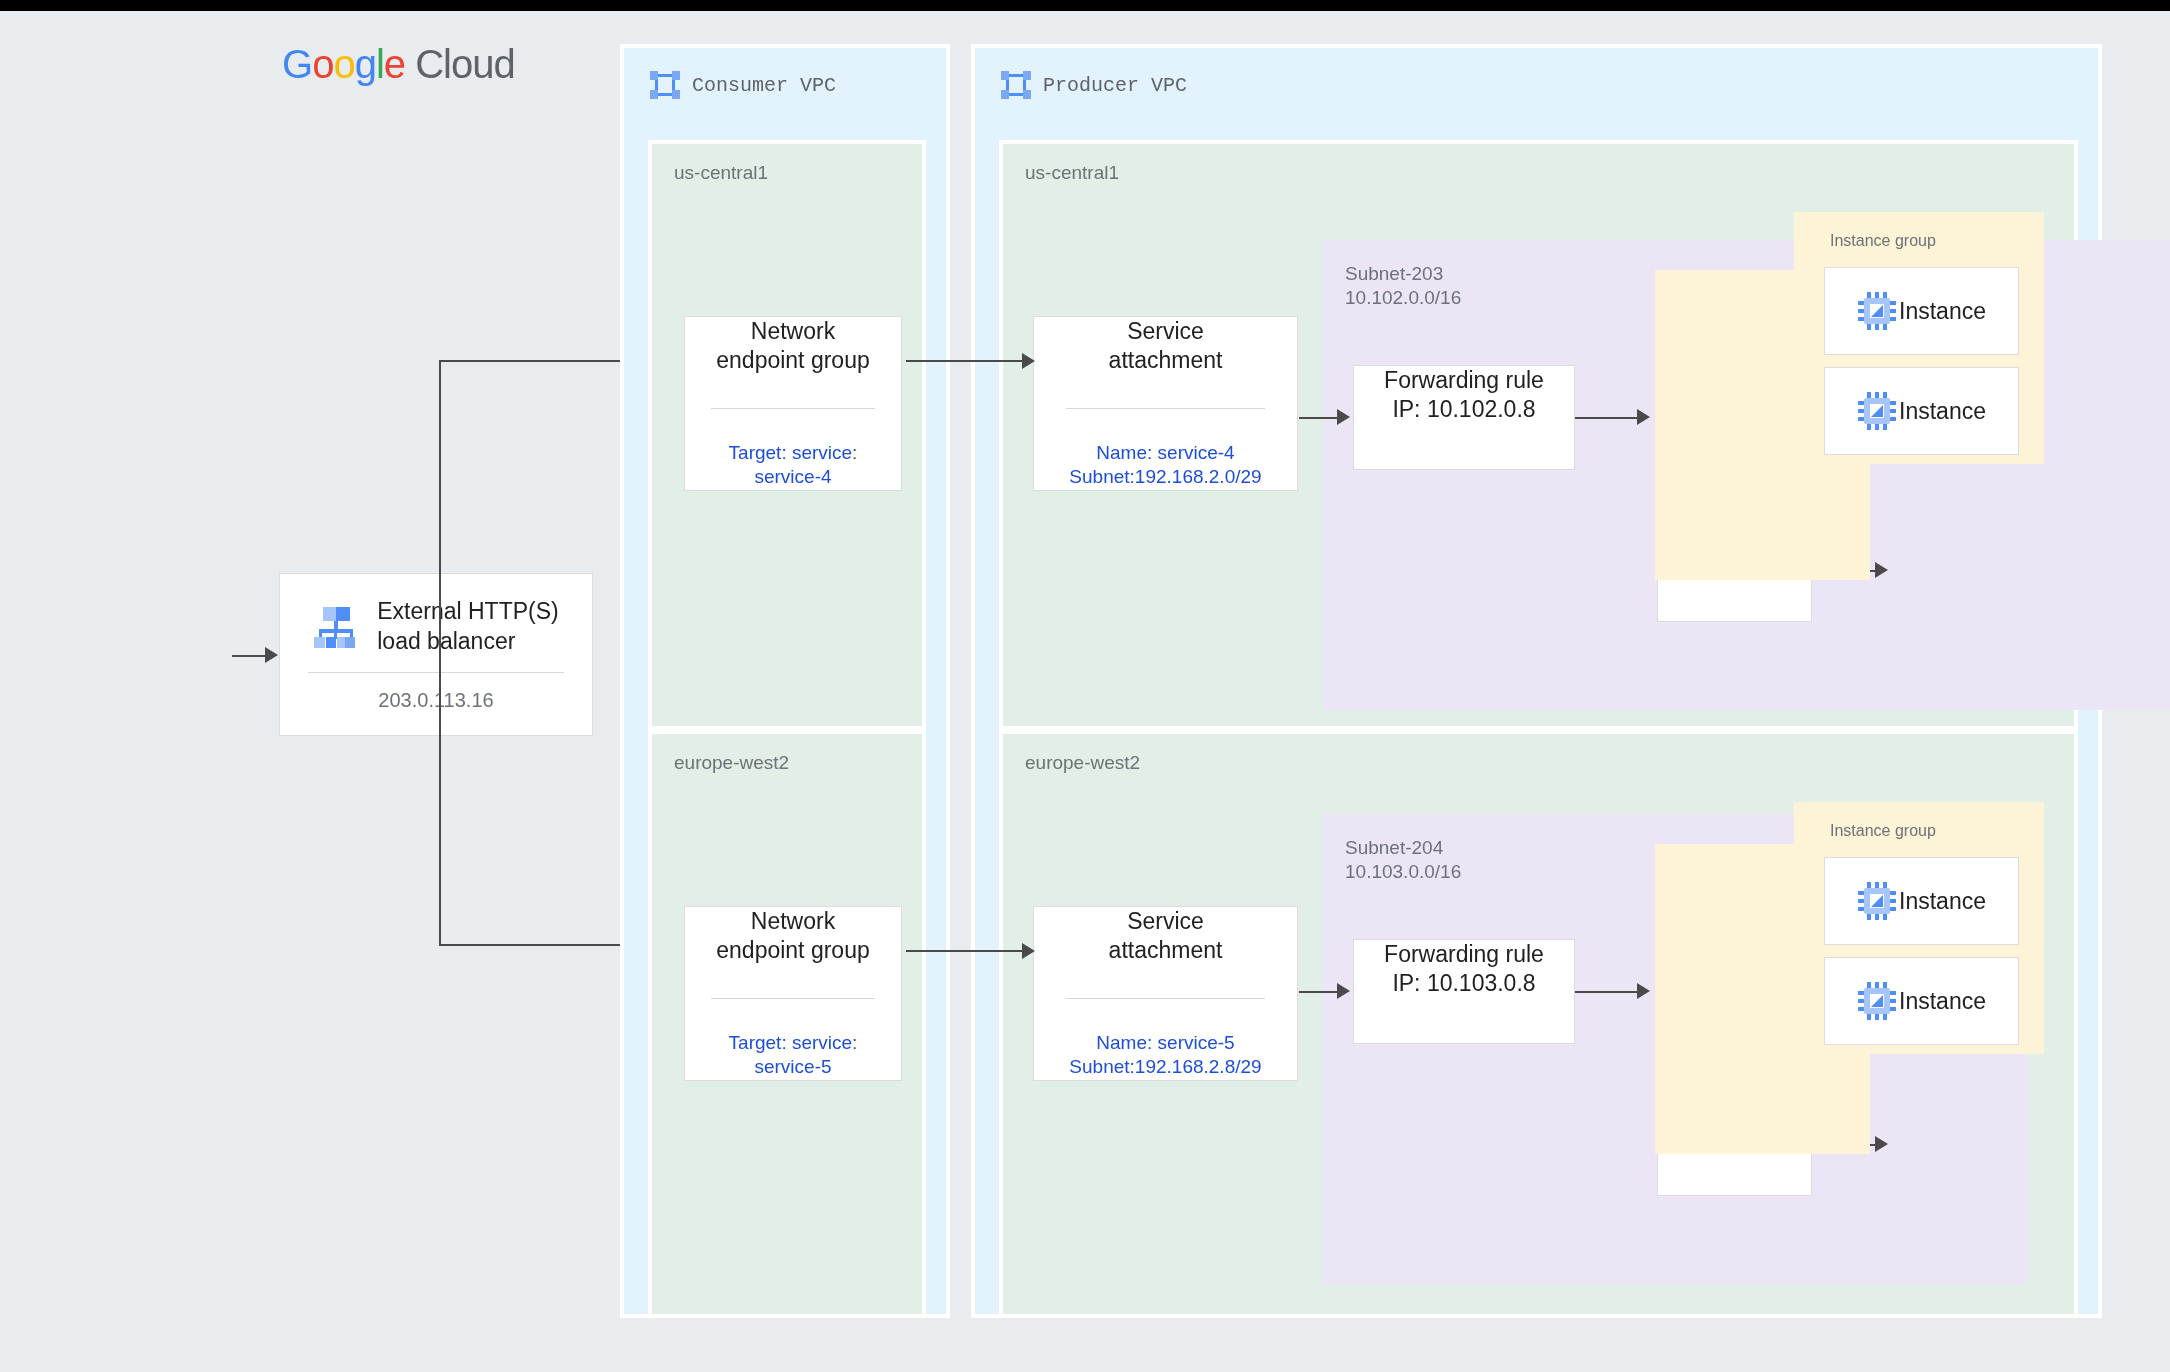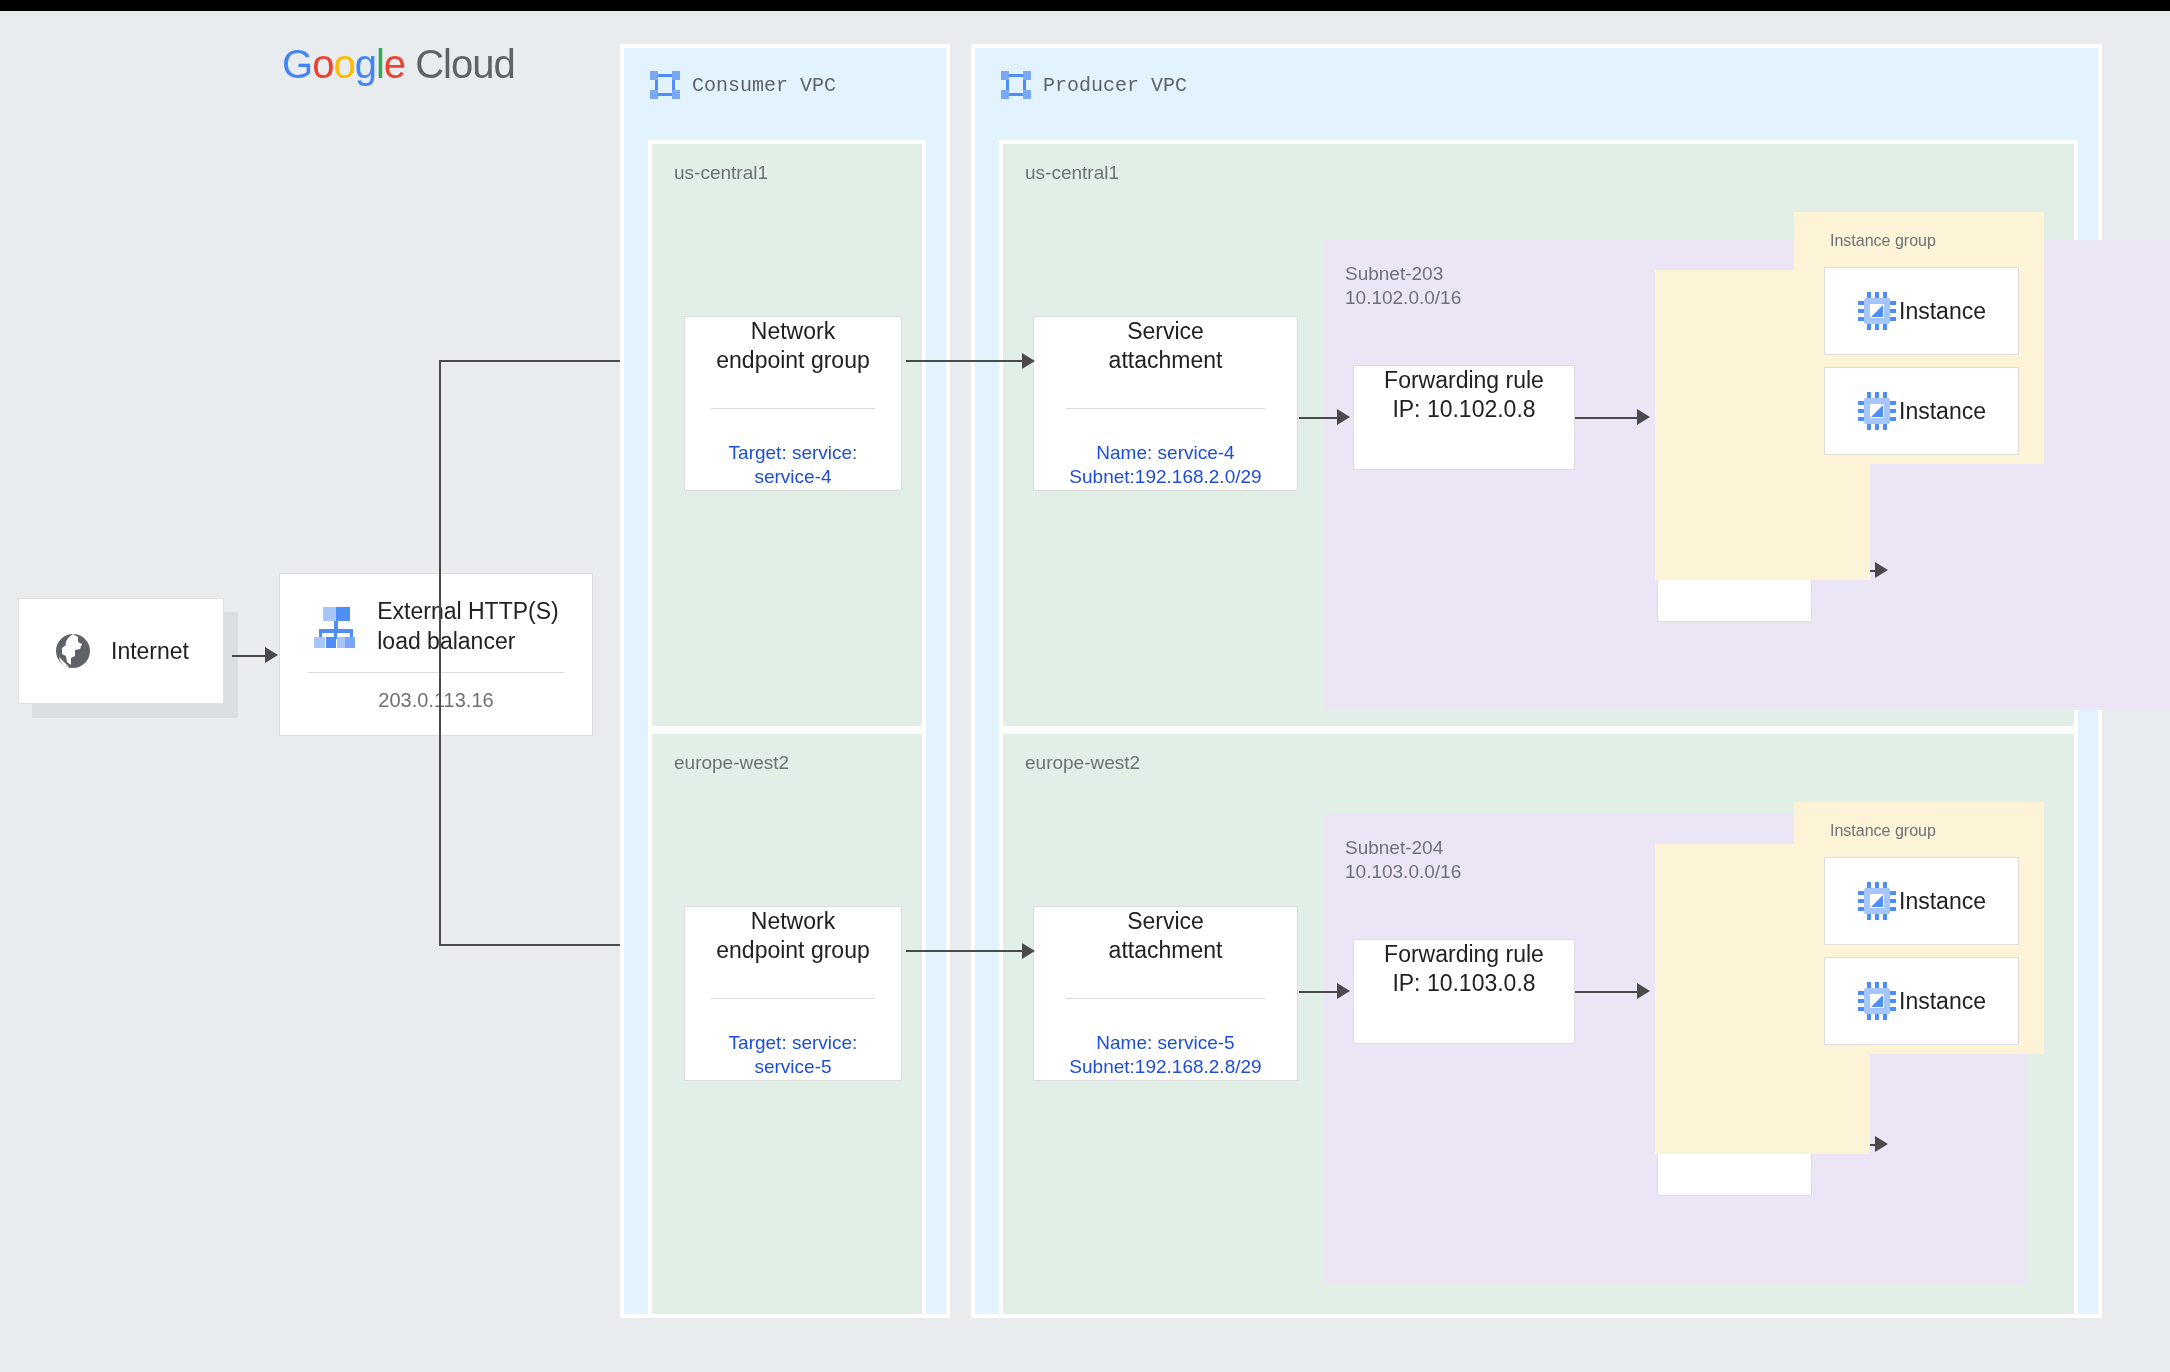--- a/index.html
+++ b/index.html
@@ -87,31 +87,20 @@
 <body>
 
 <div id="root">
 
   <div class="topbar"></div>
 
   <div class="gc-logo">
     <span class="g1">G</span><span class="g2">o</span><span class="g3">o</span><span class="g4">g</span><span class="g5">l</span><span class="g6">e</span><span class="gcloud"> Cloud</span>
   </div>
 
-  <div class="netcard" style="left:18px; top:598px; width:206px; height:106px;">
-    <span class="globe-icon">
-      <svg width="40" height="40" viewBox="0 0 40 40">
-        <circle cx="20" cy="20" r="17" fill="#5f6368"></circle>
-        <path d="M20 3 C14 7 12 11 13 14 L9 17 L9 23 L13 25 L14 31 L18 34
-                 L18 27 L22 25 L22 19 L27 18 L29 13 L25 11 L25 6 Z" fill="#ffffff"></path>
-        <path d="M6 26 L16 36 C11 36 7 32 6 26 Z" fill="#ffffff"></path>
-      </svg>
-    </span>
-    <span class="lbl">Internet</span>
-  </div>
 
   <div class="lbcard" style="left:279px; top:573px; width:314px; height:163px;">
     <div class="head">
       <span class="lb-icon">
         <u style="left:10px; top:0px;  width:13px; height:14px; background:#a6c5fa;"></u>
         <u style="left:23px; top:0px;  width:14px; height:14px; background:#4f8df7;"></u>
         <u style="left:21px; top:14px; width:4px;  height:8px;  background:#4f8df7;"></u>
         <u style="left:6px;  top:22px; width:34px; height:4px;  background:#4f8df7;"></u>
         <u style="left:6px;  top:26px; width:3px;  height:6px;  background:#4f8df7;"></u>
         <u style="left:21px; top:26px; width:3px;  height:6px;  background:#4f8df7;"></u>

